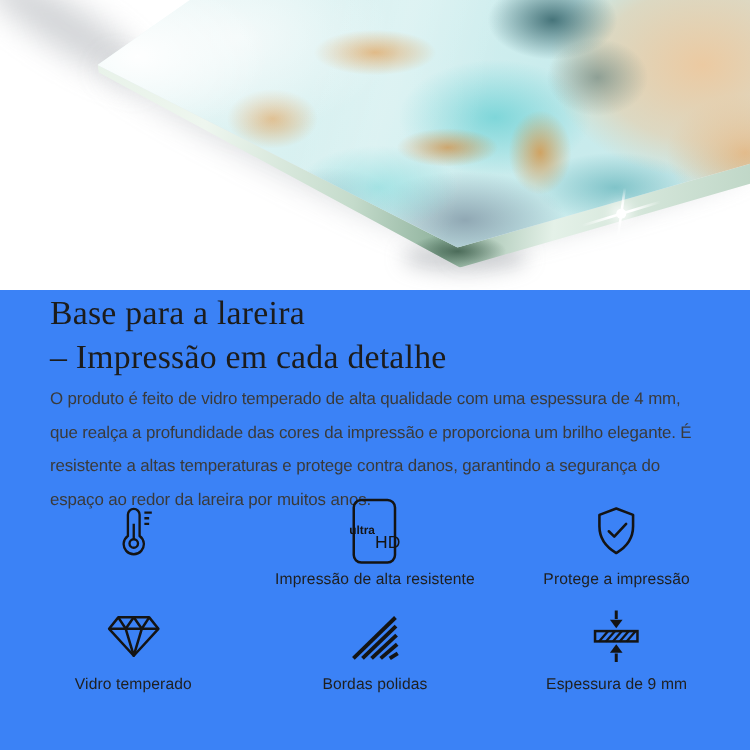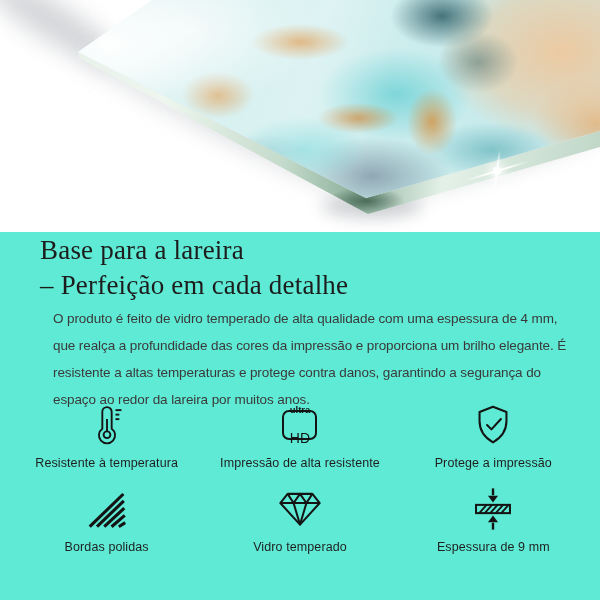--- a/index.html
+++ b/index.html
@@ -1,18 +1,18 @@
 <!DOCTYPE html>
 <html><head>
 <meta charset="utf-8">
 <style>
   * { margin:0; padding:0; box-sizing:border-box; }
   html,body { width:600px; height:600px; background:#fff; }
   body { font-family:"Liberation Sans", sans-serif; }
-  .page { position:relative; width:600px; height:600px; background:#5eead4; overflow:hidden; }
+  .page { position:relative; width:600px; height:600px; background:#3b82f6; overflow:hidden; }
 
   
   .hero { position:absolute; left:0; top:0; width:600px; height:232px; overflow:hidden; background:#fff; }
   .soft-shadow { position:absolute; border-radius:50%; }
   .shadow-a { left:-22px; top:4px; width:150px; height:36px; background:rgba(122,130,138,.34); filter:blur(12px); transform:rotate(32deg); }
   .shadow-b { left:66px; top:110px; width:310px; height:24px; background:rgba(122,130,138,.30); filter:blur(12px); transform:rotate(27deg); }
   .shadow-c { left:356px; top:160px; width:250px; height:18px; background:rgba(122,130,138,.24); filter:blur(10px); transform:rotate(-16deg); }
   .shadow-d { left:322px; top:194px; width:100px; height:24px; background:rgba(108,116,124,.32); filter:blur(8px); }
 
   .glass-side { position:absolute; inset:0;
@@ -49,33 +49,33 @@
     background:linear-gradient(90deg, rgba(255,255,255,0), #fff 35%, #fff 65%, rgba(255,255,255,0)); transform:rotate(-17deg); }
   .sparkle .ray2 { position:absolute; left:-1px; top:-21px; width:2px; height:42px;
     background:linear-gradient(180deg, rgba(255,255,255,0), #fff 35%, #fff 65%, rgba(255,255,255,0)); transform:rotate(8deg); }
   .sparkle .core { position:absolute; left:-4px; top:-4px; width:8px; height:8px; border-radius:50%;
     background:#fff; box-shadow:0 0 10px 4px rgba(255,255,255,.9); }
 
   
   .title { position:absolute; left:40px; top:233px; width:540px;
     font-family:"Liberation Serif", serif; font-weight:400;
     font-size:27px; line-height:35px; color:#1c1c1c; letter-spacing:.2px; }
-  .desc { position:absolute; left:53px; top:305px; width:528px;
+  .desc { position:absolute; left:40px; top:305px; width:528px;
     font-size:13.5px; line-height:27px; color:#3a3a3a; letter-spacing:-.1px; }
 
   
   .features { position:absolute; left:10px; top:402px; width:580px;
     display:grid; grid-template-columns:1fr 1fr 1fr; grid-auto-rows:84px; }
   .feature { display:flex; flex-direction:column; align-items:center; }
   .ficon { height:46px; display:flex; align-items:center; justify-content:center; }
   .flabel { margin-top:8px; font-size:12.5px; color:#1f1f1f; letter-spacing:.1px; white-space:nowrap; }
   .ficon svg { display:block; }
   .ficon .stroke { fill:none; stroke:#141414; stroke-width:2.2; }
-  .ultrahd { width:35px; height:30px; border:2.5px solid #141414; border-radius:7px;
-    display:flex; flex-direction:column; align-items:center; justify-content:center; color:#141414; }
+  .ultrahd { width:35px; height:52px; border:2.5px solid #141414; border-radius:7px;
+    display:flex; flex-direction:row; align-items:center; justify-content:center; color:#141414; }
   .ultrahd .t1 { font-size:9.5px; font-weight:600; line-height:10px; }
   .ultrahd .t2 { font-size:14px; font-weight:400; line-height:14px; letter-spacing:.2px;margin-top:16px; }
 </style>
 </head>
 <body>
 
 <div class="page">
 
   <div class="hero">
     <div class="soft-shadow shadow-a"></div>
@@ -86,39 +86,38 @@
     <div class="glass-top"></div>
     <div class="sparkle">
       <div class="ray1"></div>
         <div class="ray2"></div>
         <div class="core"></div>
     </div>
   </div>
 
   <h1 class="title">
     <span>Base para a lareira</span><br>
-    <span>– Perfeição em cada detalhe</span>
+    <span>– Impressão em cada detalhe</span>
   </h1>
 
   <p class="desc">O produto é feito de vidro temperado de alta qualidade com uma espessura de 4 mm, que realça a profundidade das cores da impressão e proporciona um brilho elegante. É resistente a altas temperaturas e protege contra danos, garantindo a segurança do espaço ao redor da lareira por muitos anos.</p>
 
   <div class="features">
 
     <div class="feature">
       <div class="ficon">
         <svg width="34" height="44" viewBox="0 0 40 48">
           <path class="stroke" d="M14.5 8.5 a5.5 5.5 0 0 1 11 0 V28.4 a9.5 9.5 0 1 1 -11 0 Z"></path>
           <circle class="stroke" cx="20" cy="35.5" r="4"></circle>
           <line class="stroke" x1="20" y1="17" x2="20" y2="31.5"></line>
           <line class="stroke" x1="30" y1="6.5" x2="37" y2="6.5"></line>
           <line class="stroke" x1="30" y1="11.8" x2="34.5" y2="11.8"></line>
           <line class="stroke" x1="30" y1="17.1" x2="34.5" y2="17.1"></line>
         </svg>
       </div>
-      <div class="flabel">Resistente à temperatura</div>
     </div>
 
     <div class="feature">
       <div class="ficon">
         <div class="ultrahd">
           <div class="t1">ultra</div>
           <div class="t2">HD</div>
         </div>
       </div>
       <div class="flabel">Impressão de alta resistente</div>
@@ -129,43 +128,43 @@
         <svg width="38" height="42" viewBox="0 0 48 52">
           <path class="stroke" style="stroke-width:2.6" d="M24 3 L41 9.5 V21 C41 34.5 33.5 42.5 24 48 C14.5 42.5 7 34.5 7 21 V9.5 Z" stroke-linejoin="round"></path>
           <path class="stroke" style="stroke-width:2.6" d="M16.5 26 L22 31.5 L34 18.5" stroke-linecap="round" stroke-linejoin="round"></path>
         </svg>
       </div>
       <div class="flabel">Protege a impressão</div>
     </div>
 
     <div class="feature">
       <div class="ficon">
+        <svg width="44" height="38" viewBox="0 0 48 40">
+          <path class="stroke" d="M10.5 3.5 H37.5 L45.5 13.5 L24 37 L2.5 13.5 Z" stroke-linejoin="round"></path>
+          <path class="stroke" d="M2.5 13.5 H45.5"></path>
+          <path class="stroke" d="M10.5 3.5 L17 13.5 L24 3.5 L31 13.5 L37.5 3.5" stroke-linejoin="round"></path>
+          <path class="stroke" d="M17 13.5 L24 37 L31 13.5" stroke-linejoin="round"></path>
+        </svg>
+      </div>
+      <div class="flabel">Vidro temperado</div>
+    </div>
+
+    <div class="feature">
+      <div class="ficon">
         <svg width="44" height="40" viewBox="0 0 48 44">
           <g stroke="#141414" stroke-width="3.4" fill="none">
             <path d="M5 41.5 L42 5.5"></path>
             <path d="M13 41.5 L42.5 13"></path>
             <path d="M21 41.5 L43 21"></path>
             <path d="M29 41.5 L43.5 29"></path>
             <path d="M37 41.5 L44 37"></path>
           </g>
         </svg>
       </div>
       <div class="flabel">Bordas polidas</div>
-    </div>
-
-    <div class="feature">
-      <div class="ficon">
-        <svg width="44" height="38" viewBox="0 0 48 40">
-          <path class="stroke" d="M10.5 3.5 H37.5 L45.5 13.5 L24 37 L2.5 13.5 Z" stroke-linejoin="round"></path>
-          <path class="stroke" d="M2.5 13.5 H45.5"></path>
-          <path class="stroke" d="M10.5 3.5 L17 13.5 L24 3.5 L31 13.5 L37.5 3.5" stroke-linejoin="round"></path>
-          <path class="stroke" d="M17 13.5 L24 37 L31 13.5" stroke-linejoin="round"></path>
-        </svg>
-      </div>
-      <div class="flabel">Vidro temperado</div>
     </div>
 
     <div class="feature">
       <div class="ficon">
         <svg width="44" height="46" viewBox="0 0 48 48">
           <rect class="stroke" x="5.5" y="19.5" width="37" height="9"></rect>
           <g stroke="#141414" stroke-width="2" fill="none">
             <path d="M9 28.5 L17 19.5"></path>
             <path d="M15 28.5 L23 19.5"></path>
             <path d="M21 28.5 L29 19.5"></path>

